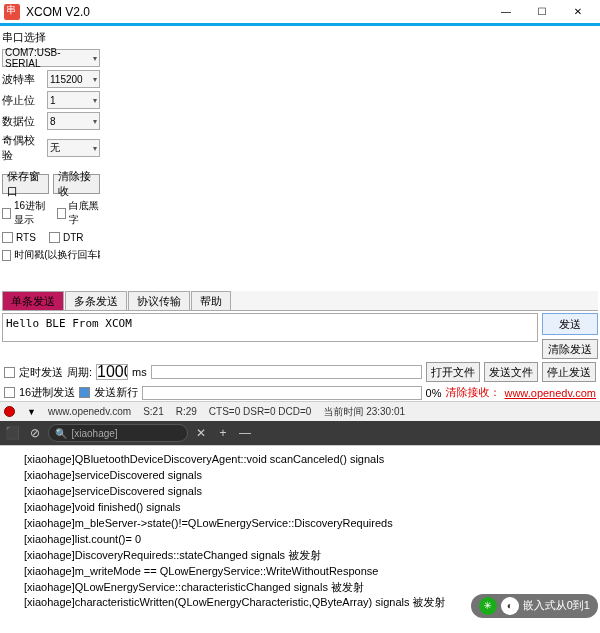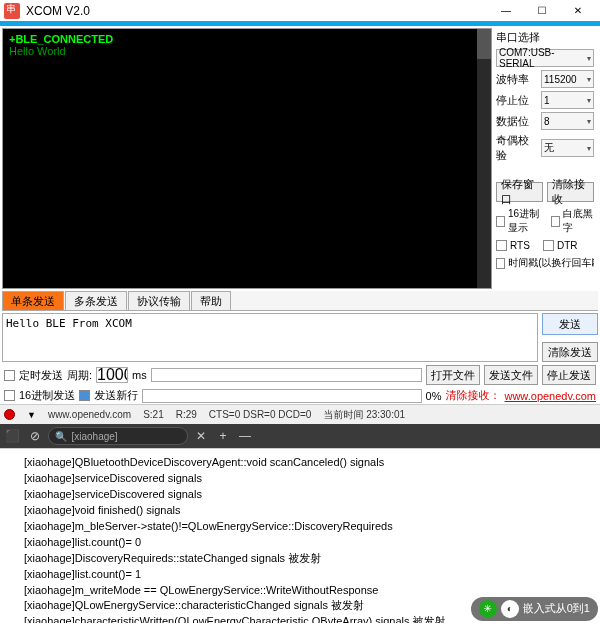--- a/index.html
+++ b/index.html
@@ -1,18 +1,18 @@
 <!DOCTYPE html>
 <html><head>
 <meta charset="utf-8">
 <style>
 * { box-sizing: border-box; margin: 0; padding: 0; font-family: "Microsoft YaHei", SimSun, Arial, sans-serif; }
 body { width: 600px; height: 633px; background: #fff; font-size: 11px; overflow: hidden; }
 
-.titlebar { height: 26px; background: #fff; border-bottom: 5px solid #0ea5e9; display: flex; align-items: center; padding: 0 4px; }
+.titlebar { height: 26px; background: #fff; border-bottom: 3px solid #0ea5e9; display: flex; align-items: center; padding: 0 4px; }
 .app-icon { width: 16px; height: 16px; background: #e74c3c; border-radius: 2px; margin-right: 6px; position: relative; }
 .app-icon::after { content: "串"; color: #fff; font-size: 10px; position: absolute; top: -1px; left: 2px; }
 .title-text { flex: 1; font-size: 12px; color: #000; }
 .win-btns { display: flex; gap: 0; }
 .win-btn { width: 36px; height: 22px; display: flex; align-items: center; justify-content: center; font-size: 10px; cursor: pointer; }
 
 .main-row { display: flex; height: 265px; }
 .terminal { flex: 1; background: #000; color: #00ff00; font-family: "Consolas", monospace; font-size: 11px; padding: 4px 6px; border: 1px solid #999; margin: 2px; position: relative; }
 .term-line1 { color: #00ff00; font-weight: bold; }
 .term-line2 { color: #00a000; }
@@ -23,31 +23,31 @@
 .side-label { font-size: 11px; color: #000; margin-bottom: 1px; }
 .side-row { display: flex; align-items: center; gap: 3px; }
 .side-row label { width: 42px; font-size: 11px; }
 .dropdown { flex: 1; height: 18px; border: 1px solid #aaa; background: #f5f5f5; font-size: 10px; padding: 0 2px; display: flex; align-items: center; justify-content: space-between; cursor: pointer; }
 .dropdown-full { width: 100%; height: 18px; border: 1px solid #aaa; background: #f5f5f5; font-size: 10px; padding: 0 2px; display: flex; align-items: center; cursor: pointer; }
 .chev { font-size: 8px; color: #555; }
 .radio-row { display: flex; align-items: center; gap: 3px; margin-top: 2px; }
 .radio-dot { width: 10px; height: 10px; border-radius: 50%; border: 1px solid #888; background: #fff; display: inline-flex; align-items: center; justify-content: center; }
 .radio-dot.active::after { content: ""; width: 5px; height: 5px; background: #e74c3c; border-radius: 50%; }
 .btn-small { height: 20px; border: 1px solid #999; background: #f0f0f0; font-size: 11px; padding: 0 4px; cursor: pointer; display: flex; align-items: center; justify-content: center; }
-.btn-row2 { display: flex; gap: 4px; margin-top: 16px; }
+.btn-row2 { display: flex; gap: 4px; margin-top: 8px; }
 .btn-row2 .btn-small { flex: 1; }
 .chk-row { display: flex; align-items: center; gap: 3px; font-size: 10px; margin-top: 2px; }
 .chk { width: 11px; height: 11px; border: 1px solid #888; background: #fff; cursor: pointer; }
 
 .tabs { display: flex; border-bottom: 1px solid #aaa; background: #f5f5f5; height: 20px; margin: 0 2px; }
 .tab { padding: 2px 8px; font-size: 11px; border: 1px solid #aaa; border-bottom: none; background: #f0f0f0; margin-right: 1px; cursor: pointer; }
-.tab.active { background: #f97316; }
+.tab.active { background: #be185d; }
 
 .send-area { display: flex; margin: 2px; gap: 4px; }
-.send-text { flex: 1; height: 49px; border: 1px solid #aaa; padding: 3px; font-size: 11px; font-family: monospace; resize: none; }
+.send-text { flex: 1; height: 29px; border: 1px solid #aaa; padding: 3px; font-size: 11px; font-family: monospace; resize: none; }
 .send-btns { width: 56px; display: flex; flex-direction: column; gap: 4px; justify-content: space-between; }
 
 .opts-row { display: flex; align-items: center; gap: 4px; margin: 3px 4px; font-size: 11px; }
 .period-input { width: 32px; height: 16px; border: 1px solid #aaa; font-size: 16px; text-align: center; }
 .progress { flex: 1; height: 14px; border: 1px solid #aaa; background: #fff; }
 .link-row { display: flex; align-items: center; gap: 4px; margin: 1px 4px; font-size: 11px; }
 .link-text { color: #0066cc; text-decoration: underline; cursor: pointer; }
 
 .status-bar { height: 20px; background: #f0f0f0; border-top: 1px solid #ccc; display: flex; align-items: center; font-size: 10px; padding: 0 4px; gap: 12px; }
 .status-dot { width: 11px; height: 11px; border-radius: 50%; background: #d00; border: 1px solid #800; }
@@ -72,27 +72,20 @@
   <div class="app-icon"></div>
   <div class="title-text">XCOM V2.0</div>
   <div class="win-btns">
     <div class="win-btn">—</div>
     <div class="win-btn">☐</div>
     <div class="win-btn">✕</div>
   </div>
 </div>
 
 <div class="main-row">
-  <div class="terminal">
-    <div class="term-line1">+BLE_CONNECTED</div>
-    <div class="term-line2">Hello World</div>
-    <div class="term-scroll">
-        <div class="term-scroll-thumb"></div>
-      </div>
-  </div>
 
   <div class="side-panel">
     <div class="side-label">串口选择</div>
     <div class="dropdown-full">
       <span>COM7:USB-SERIAL</span>
       <span class="chev">▾</span>
     </div>
 
     <div class="side-row">
       <label>波特率</label>
@@ -207,21 +200,20 @@
 </div>
 
 <div class="console-out">
   <div class="console-line">[xiaohage]QBluetoothDeviceDiscoveryAgent::void scanCanceled() signals</div>
   <div class="console-line">[xiaohage]serviceDiscovered signals</div>
   <div class="console-line">[xiaohage]serviceDiscovered signals</div>
   <div class="console-line">[xiaohage]void finished() signals</div>
   <div class="console-line">[xiaohage]m_bleServer-&gt;state()!=QLowEnergyService::DiscoveryRequireds</div>
   <div class="console-line">[xiaohage]list.count()= 0</div>
   <div class="console-line">[xiaohage]DiscoveryRequireds::stateChanged signals 被发射</div>
-  <div class="console-line">[xiaohage]list.count()= 1</div>
   <div class="console-line">[xiaohage]m_writeMode == QLowEnergyService::WriteWithoutResponse</div>
   <div class="console-line">[xiaohage]QLowEnergyService::characteristicChanged signals 被发射</div>
   <div class="console-line">[xiaohage]characteristicWritten(QLowEnergyCharacteristic,QByteArray) signals 被发射</div>
 
   <div class="watermark">
     <div class="wm-icon">✳</div>
     <div class="wm-icon2">◐</div>
     <span>嵌入式从0到1</span>
   </div>
 </div>

